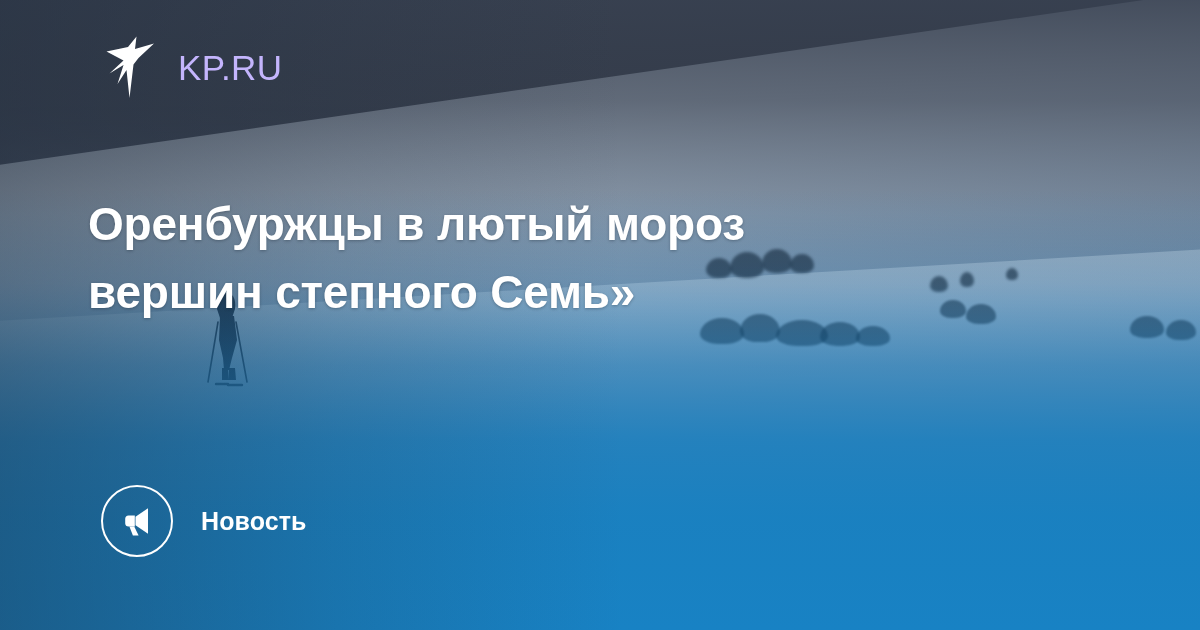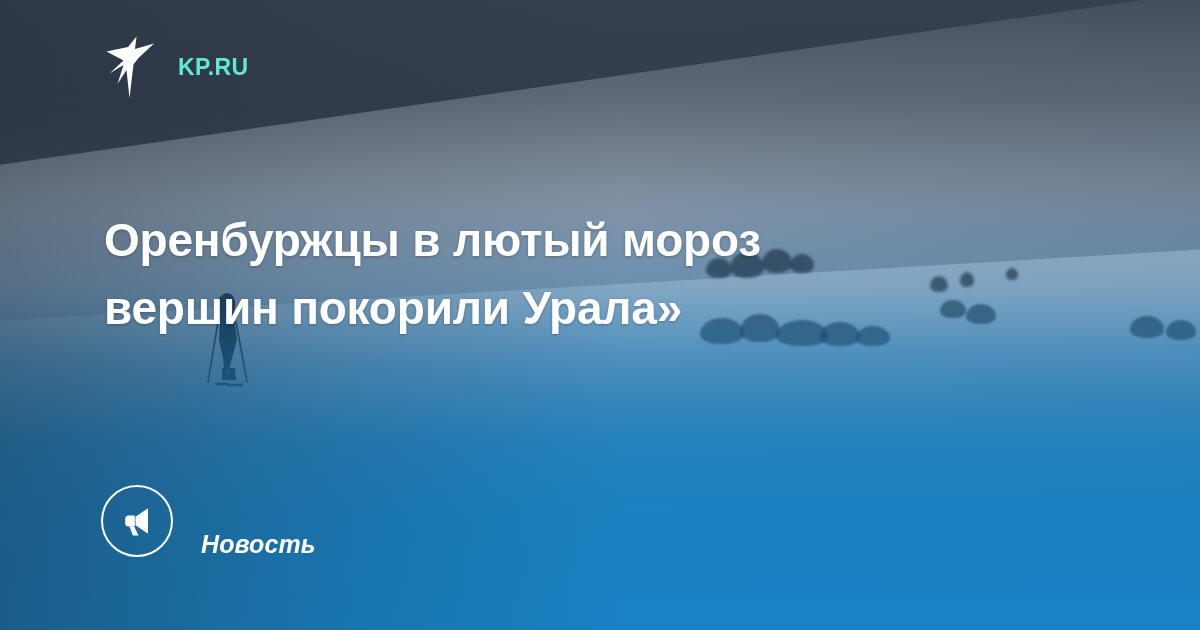--- a/index.html
+++ b/index.html
@@ -138,50 +138,49 @@
     gap: 18px;
   }
 
   .brand-logo {
     width: 56px;
     height: 66px;
     display: block;
   }
 
   .brand-name {
-    color: #5eead4;
-    font-size: 23px;
-    font-weight: 700;
+    color: #c4b5fd;
+    font-size: 35px;
+    font-weight: 400;
     letter-spacing: .4px;
     line-height: 1;
   }
 
   .headline {
     position: absolute;
     left: 88px;
     top: 190px;
     width: 900px;
-    margin: 16px;
+    margin: 0;
     color: #ffffff;
     font-size: 46px;
     font-weight: 700;
     line-height: 68px;
     letter-spacing: -.2px;
     text-shadow: 0 1px 3px rgba(14,22,34,.30);
   }
   .headline .ln { display: block; white-space: nowrap; }
 
   .badge {
     position: absolute;
     left: 101px;
     top: 485px;
     display: flex;
-    align-items: flex-end;
+    align-items: center;
     gap: 28px;
-    font-style: italic;
   }
 
   .badge-circle {
     width: 72px;
     height: 72px;
     border: 2px solid #ffffff;
     border-radius: 50%;
     display: flex;
     align-items: center;
     justify-content: center;
@@ -258,21 +257,21 @@
 
     <div class="brand">
       <svg class="brand-logo" viewBox="0 0 56 66" aria-hidden="true">
         <path fill="#ffffff" d="M2.5 17.5 L24 13 L32.5 2.5 L31 15 L50 9.5 L34.5 24 L29.5 30.5 L25.5 64 L22.5 36 L13.5 50 L19.5 31 L5.5 39.5 L19.5 26.5 Z"></path>
       </svg>
       <span class="brand-name">KP.RU</span>
     </div>
 
     <h1 class="headline">
       <span class="ln">Оренбуржцы в лютый мороз</span>
-      <span class="ln">вершин покорили Урала»</span>
+      <span class="ln">вершин степного Семь»</span>
     </h1>
 
     <div class="badge">
       <span class="badge-circle">
         <svg class="badge-icon" viewBox="0 0 36 36" aria-hidden="true">
           <path fill="#ffffff" d="M29 5.2 L29 30.8 L16.5 22.2 L16.5 13.8 Z"></path>
           <path fill="#ffffff" d="M15.8 12.4 L9.6 12.4 Q6.2 12.4 6.2 15.9 L6.2 20.1 Q6.2 23.6 9.6 23.6 L15.8 23.6 Z"></path>
           <path fill="#ffffff" d="M10.4 23.4 L15.2 23.4 L19.6 32.6 L13.9 32.6 Z"></path>
         </svg>
       </span>

